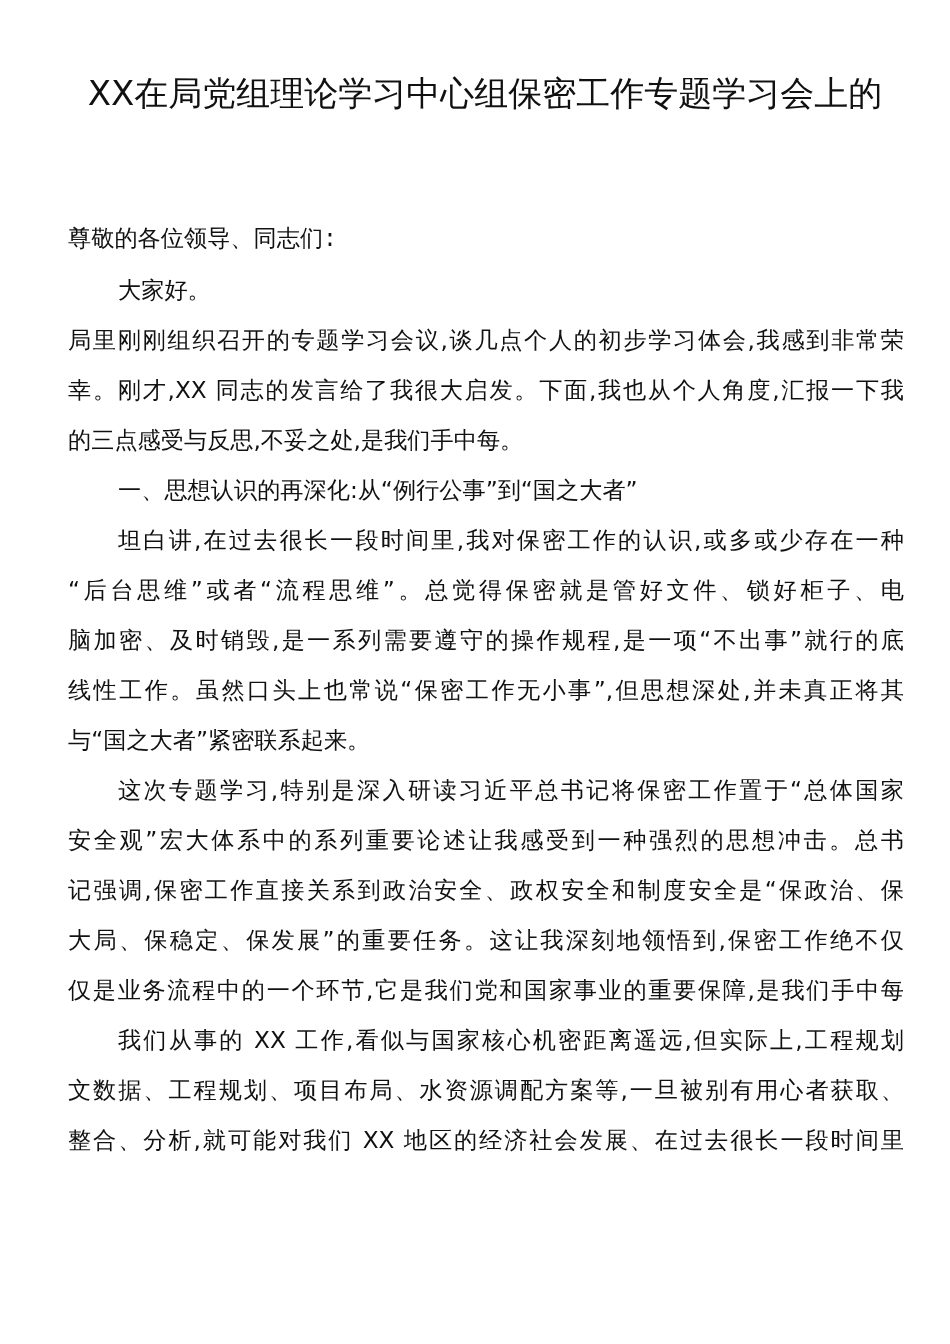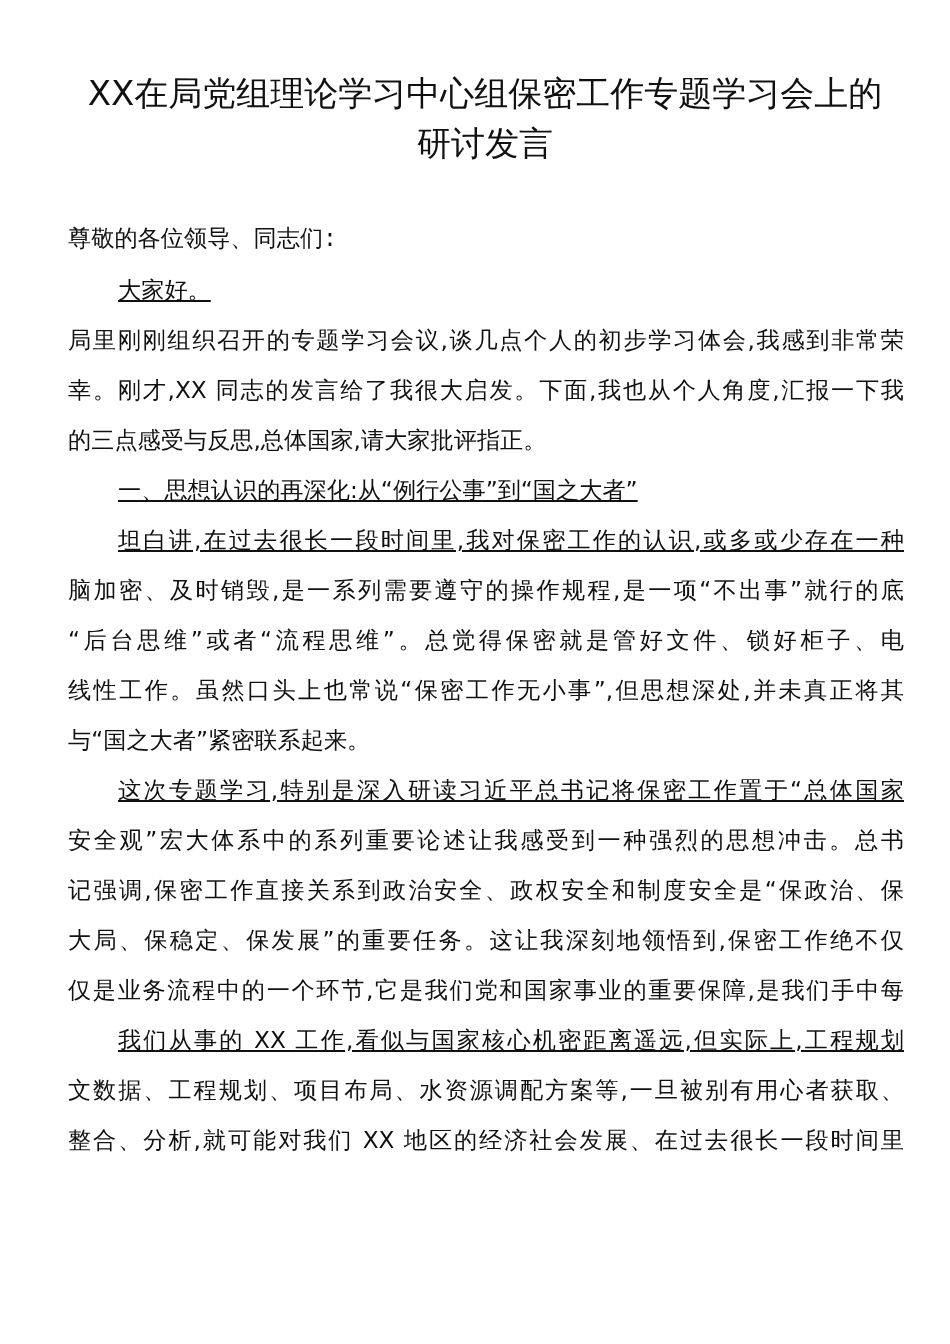--- a/index.html
+++ b/index.html
@@ -47,57 +47,55 @@
     height: 50px;
     white-space: nowrap;
     text-align: justify;
     text-align-last: justify;
   }
   .line.last {
     text-align-last: left;
   }
   .line.indent {
     padding-left: 50px;
-    text-decoration: underline;
   }
   .line.salutation {
     text-align-last: left;
     font-family: Liberation Mono, monospace;
   }
 </style>
 </head>
 <body>
 
 <div class="page">
 
   <h1 class="title">
     <span class="tline" style="display:block">XX在局党组理论学习中心组保密工作专题学习会上的</span>
-    <span class="tline" style="display:block">研讨发言</span>
   </h1>
 
   <div class="body">
 
     <span class="line salutation">尊敬的各位领导、同志们:</span>
 
     <span class="line indent last">大家好。</span>
 
     <div>
       <span class="line">局里刚刚组织召开的专题学习会议,谈几点个人的初步学习体会,我感到非常荣</span>
       <span class="line">幸。刚才,XX 同志的发言给了我很大启发。下面,我也从个人角度,汇报一下我</span>
-      <span class="line last">的三点感受与反思,总体国家,请大家批评指正。</span>
+      <span class="line last">的三点感受与反思,不妥之处,是我们手中每。</span>
     </div>
 
     <div>
       <span class="line indent last">一、思想认识的再深化:从“例行公事”到“国之大者”</span>
     </div>
 
     <div>
       <span class="line indent">坦白讲,在过去很长一段时间里,我对保密工作的认识,或多或少存在一种</span>
+      <span class="line">“后台思维”或者“流程思维”。总觉得保密就是管好文件、锁好柜子、电</span>
       <span class="line">脑加密、及时销毁,是一系列需要遵守的操作规程,是一项“不出事”就行的底</span>
-      <span class="line">“后台思维”或者“流程思维”。总觉得保密就是管好文件、锁好柜子、电</span>
       <span class="line">线性工作。虽然口头上也常说“保密工作无小事”,但思想深处,并未真正将其</span>
       <span class="line last">与“国之大者”紧密联系起来。</span>
     </div>
 
     <div>
       <span class="line indent">这次专题学习,特别是深入研读习近平总书记将保密工作置于“总体国家</span>
       <span class="line">安全观”宏大体系中的系列重要论述让我感受到一种强烈的思想冲击。总书</span>
       <span class="line">记强调,保密工作直接关系到政治安全、政权安全和制度安全是“保政治、保</span>
       <span class="line">大局、保稳定、保发展”的重要任务。这让我深刻地领悟到,保密工作绝不仅</span>
       <span class="line">仅是业务流程中的一个环节,它是我们党和国家事业的重要保障,是我们手中每</span>

